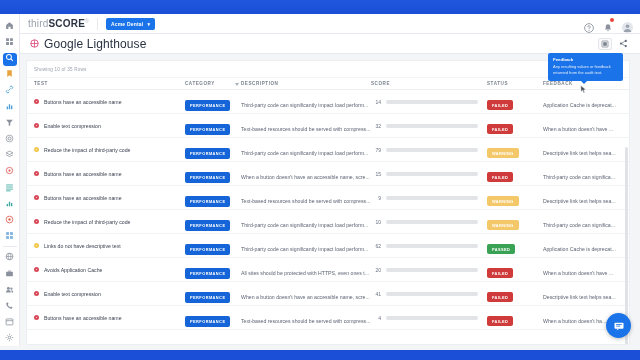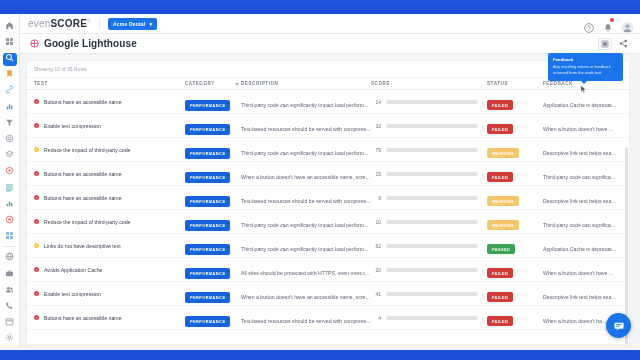--- a/index.html
+++ b/index.html
@@ -65,21 +65,21 @@
 
   
   .titlebar {
     position: absolute; left: 20px; top: 34px; width: 620px; height: 20px;
     background: #ffffff; border-bottom: 1px solid #e7e9ee;
     display: flex; align-items: center; padding: 0 10px;
   }
   .title-ico {
     width: 9px; height: 9px; margin-right: 5px; display:flex; align-items:center; justify-content:center;
   }
-  .page-title { font-size: 10px; font-weight: bold; color: #2a3342; letter-spacing: .1px; }
+  .page-title { font-size: 12px; font-weight: normal; color: #2a3342; letter-spacing: .1px; }
   .titlebar-right { margin-left: auto; display: flex; align-items: center; gap: 4px; }
   .tbtn {
     width: 14px; height: 12px; border: 1px solid #e3e6eb; border-radius: 2px;
     background: #fbfbfc; display: flex; align-items: center; justify-content: center;
   }
   .tbtn.plain { border: none; background: none; }
 
   
   .card {
     position: absolute; left: 26px; top: 60px; width: 604px; height: 285px;
@@ -307,21 +307,21 @@
       <div class="rail-item">
         <svg class="rail-ico" viewBox="0 0 16 16" fill="#8b929d" style="color:#8b929d">
           <circle cx="8" cy="8" r="2.4" fill="none" stroke="currentColor" stroke-width="1.5"></circle>
           <path d="M8 1.4v2M8 12.6v2M1.4 8h2M12.6 8h2M3.4 3.4l1.4 1.4M11.2 11.2l1.4 1.4M12.6 3.4l-1.4 1.4M4.8 11.2l-1.4 1.4" stroke="currentColor" stroke-width="1.3"></path>
         </svg>
       </div>
     </div>
 
   <div class="topbar">
     <div class="logo">
-      <span>even</span><b>SCORE</b><sup>®</sup>
+      <span>third</span><b>SCORE</b><sup>®</sup>
     </div>
     <div class="vdiv"></div>
     <div class="acct-pill">
       <span>Acme Dental</span>
       <span class="cv">▾</span>
     </div>
     <div class="topbar-right">
       <span class="tb-ico">
         <svg viewBox="0 0 16 16" width="10" height="10">
             <circle cx="8" cy="8" r="7" fill="none" stroke="#8b929d" stroke-width="1.4"></circle>

